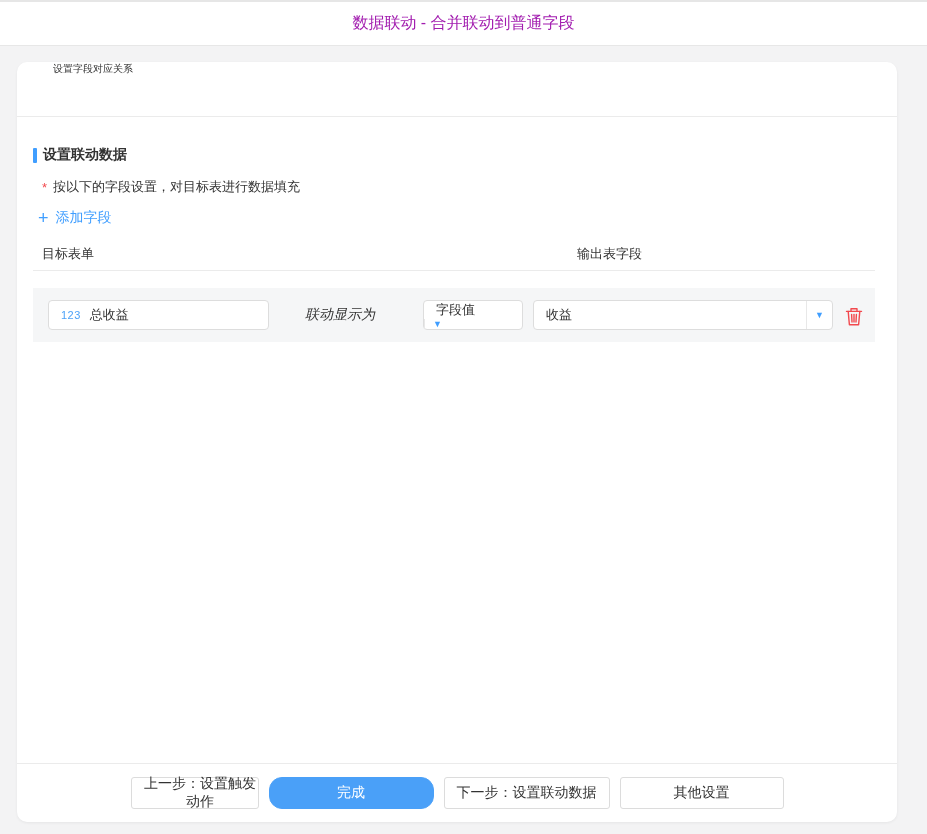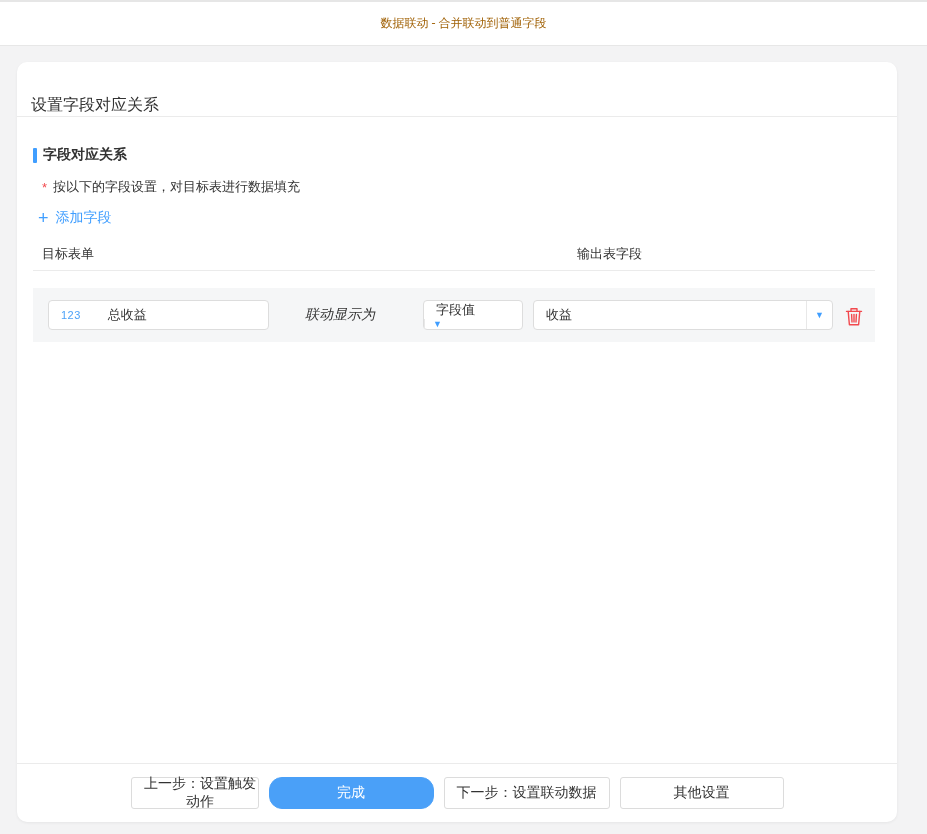--- a/index.html
+++ b/index.html
@@ -15,39 +15,39 @@
   
   .topbar {
     height:46px;
     background:#fff;
     border-top:2px solid #e6e6e6;
     border-bottom:1px solid #e7e7e7;
     display:flex;
     align-items:center;
     justify-content:center;
   }
-  .topbar-title { font-size:12px; font-weight:400; color:#a16207;font-family:Liberation Serif, serif; }
+  .topbar-title { font-size:16px; font-weight:400; color:#a21caf; }
 
   
   .card {
     position:absolute;
     left:17px; top:62px;
     width:880px; height:760px;
     background:#fff;
     border-radius:10px;
     box-shadow:0 1px 3px rgba(0,0,0,0.06);
     display:flex;
     flex-direction:column;
   }
   .card-header {
     height:55px;
-    padding:0 14px;
-    display:flex;
-    align-items:flex-end;
-    font-size:16px;
+    padding:0 36px;
+    display:flex;
+    align-items:flex-start;
+    font-size:10px;
     color:#333;
     border-bottom:1px solid #ebebeb;
     flex:0 0 auto;
   }
   .card-body {
     flex:1 1 auto;
     padding:29px 22px 0 16px;
     overflow:hidden;
   }
 
@@ -77,21 +77,21 @@
     position:relative;
   }
   .field-box {
     position:absolute; left:15px; top:12px;
     width:221px; height:30px;
     background:#fff;
     border:1px solid #ddd;
     border-radius:4px;
     display:flex; align-items:center;
     padding:0 12px;
-    font-size:13px; color:#333;gap:18px;
+    font-size:13px; color:#333;
   }
   .ftype { color:#4da2f8; font-size:11px; margin-right:9px; letter-spacing:0.5px; }
   .row-label {
     position:absolute; left:272px; top:0; height:54px;
     display:flex; align-items:center;
     font-size:14px; color:#333;font-style:italic;
   }
   .select {
     position:absolute; top:12px; height:30px;
     background:#fff;
@@ -154,21 +154,21 @@
 <div class="card">
 
   <div class="card-header">
     <span>设置字段对应关系</span>
   </div>
 
   <div class="card-body">
 
     <div class="section-title">
       <span class="section-bar"></span>
-      <span>字段对应关系</span>
+      <span>设置联动数据</span>
     </div>
 
     <div class="hint">
       <span class="req">*</span>
       <span>按以下的字段设置，对目标表进行数据填充</span>
     </div>
 
     <div class="add-field">
       <span class="plus-glyph">+</span>
       <span>添加字段</span>

